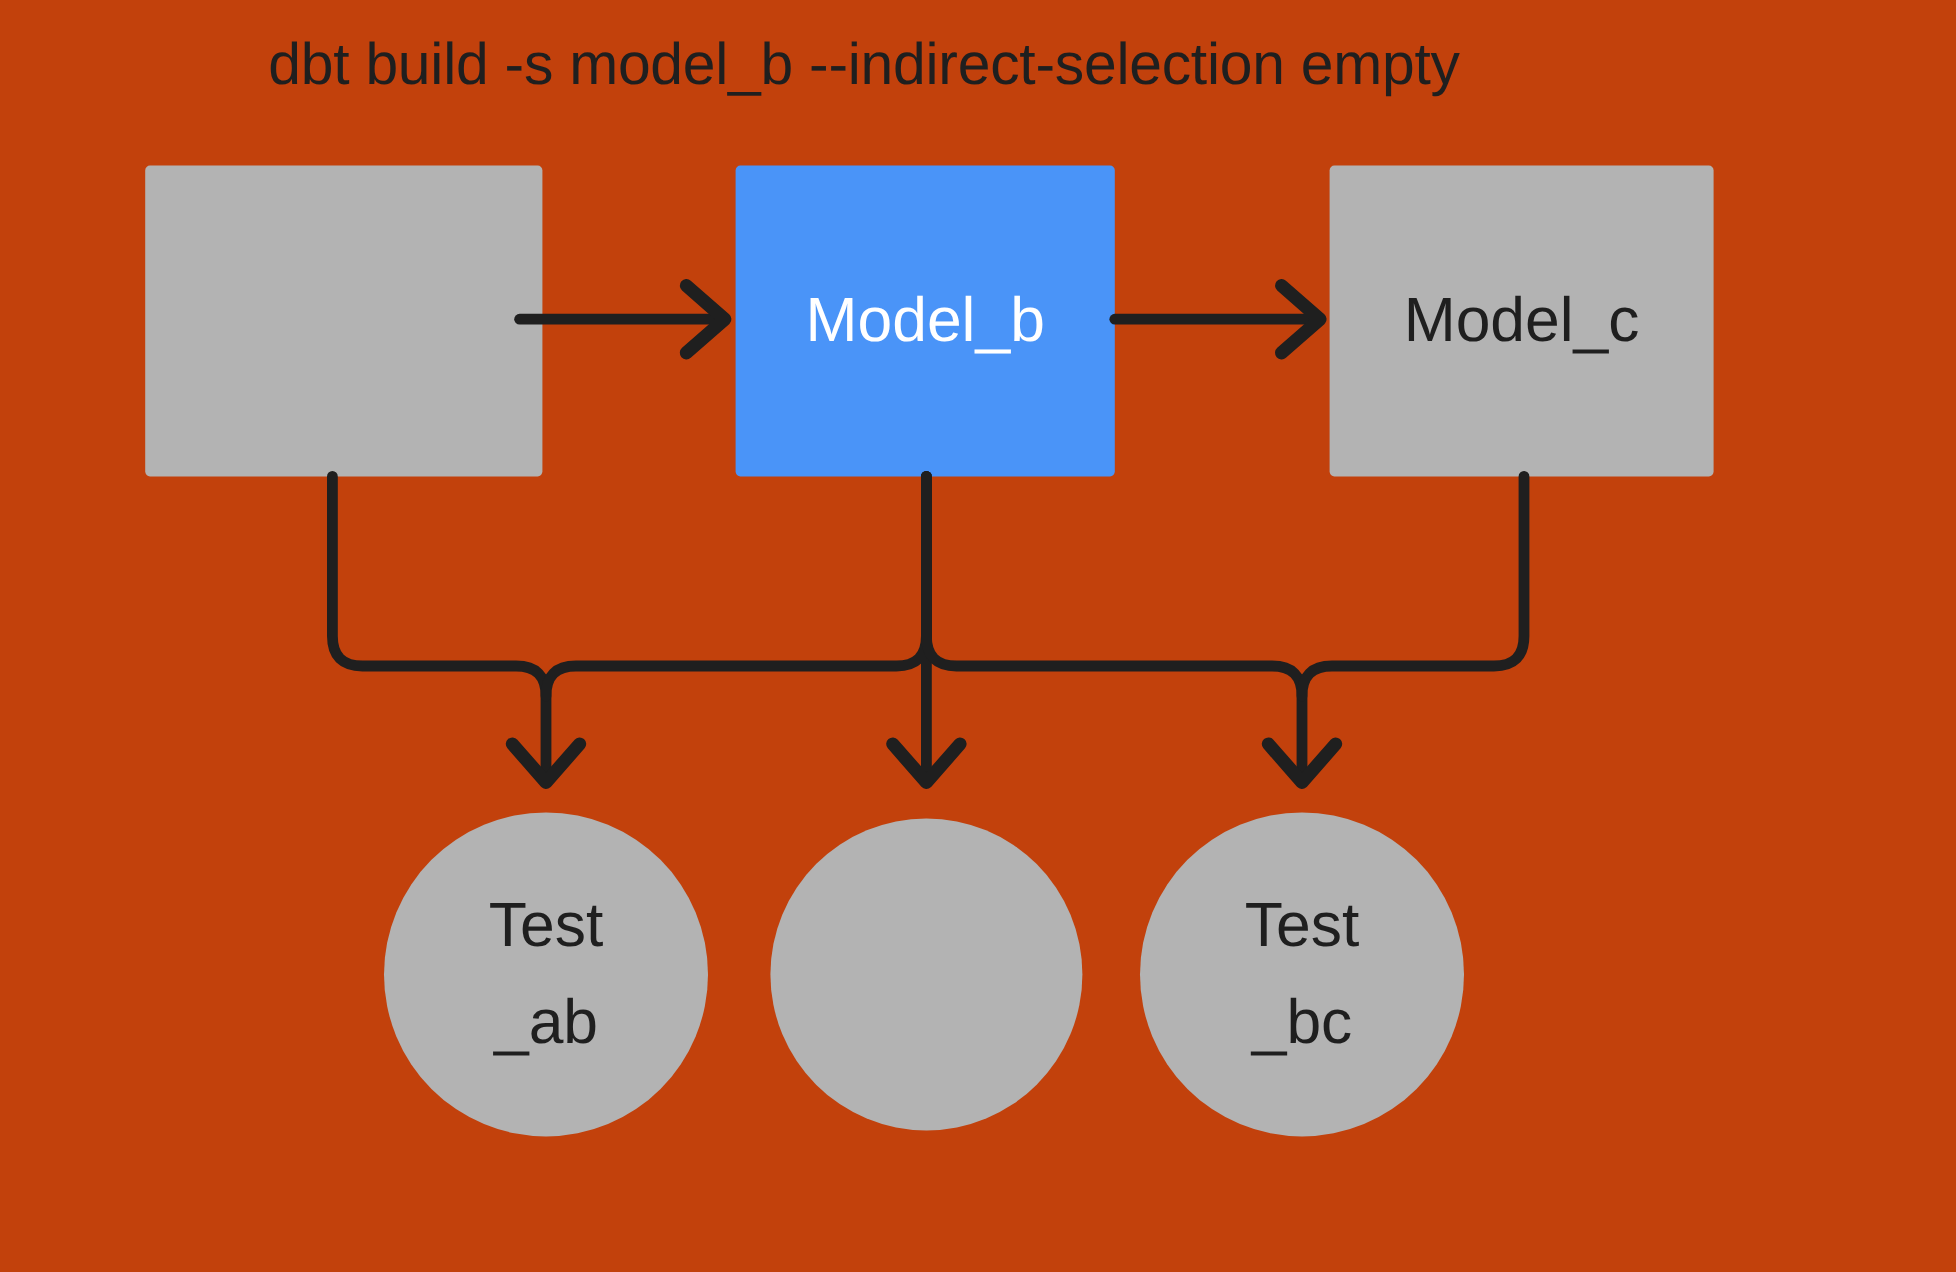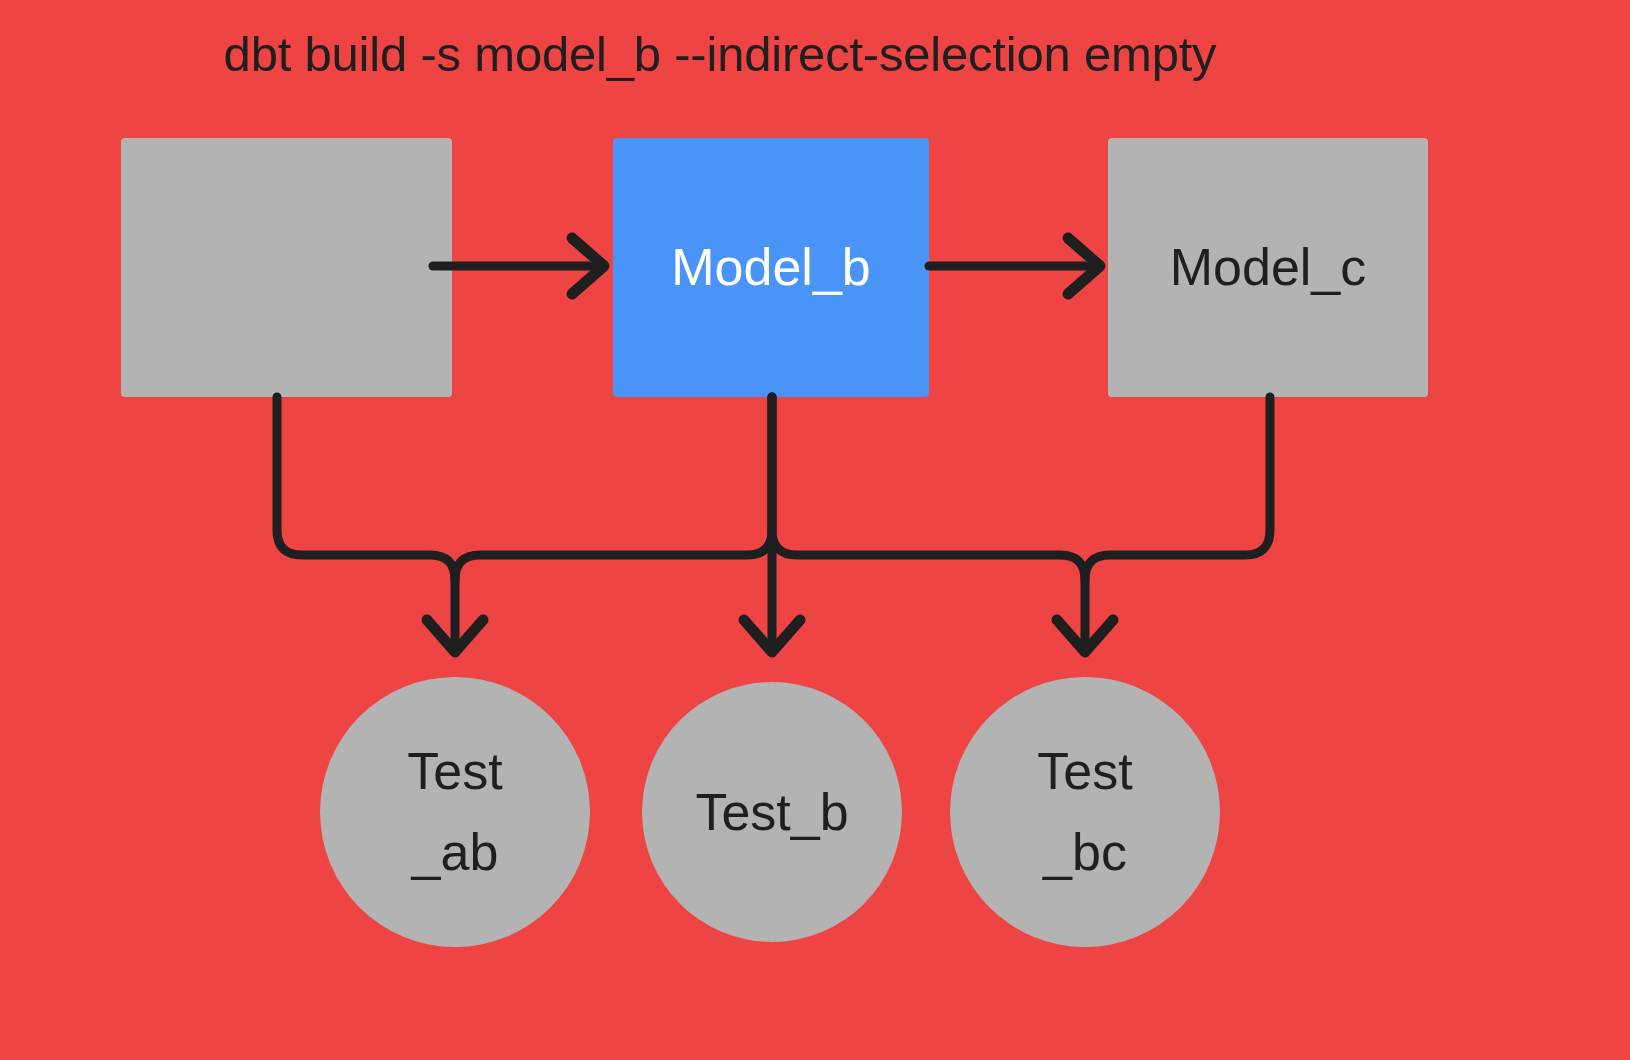--- a/index.html
+++ b/index.html
@@ -10,21 +10,21 @@
   body {
     width: 1630px;
     height: 1060px;
     font-family: "Liberation Sans", sans-serif;
     overflow: hidden;
   }
   #canvas {
     position: relative;
     width: 1630px;
     height: 1060px;
-    background: #ef4444;
+    background: #c2410c;
   }
   #diagram-svg {
     position: absolute;
     left: 0;
     top: 0;
     width: 1630px;
     height: 1060px;
   }
   .node-label {
     position: absolute;
@@ -98,22 +98,19 @@
 
   <div class="node-label" style="left:1108px; top:138px; width:320px; height:259px; font-size:52px; color:#1f1f1f;">Model_c</div>
 
   <div class="node-label" style="left:613px; top:138px; width:316px; height:259px; font-size:52px; color:#ffffff;">Model_b</div>
 
   <div class="node-label" style="left:320px; top:677px; width:270px; height:270px; font-size:52px; color:#1f1f1f; flex-direction:column;">
     <span>Test</span>
     <span>_ab</span>
   </div>
 
-  <div class="node-label" style="left:642px; top:682px; width:260px; height:260px; font-size:52px; color:#1f1f1f; flex-direction:column;">
-    <span>Test_b</span>
-  </div>
 
   <div class="node-label" style="left:950px; top:677px; width:270px; height:270px; font-size:52px; color:#1f1f1f; flex-direction:column;">
     <span>Test</span>
     <span>_bc</span>
   </div>
 
 </div>
 
 </body></html>

